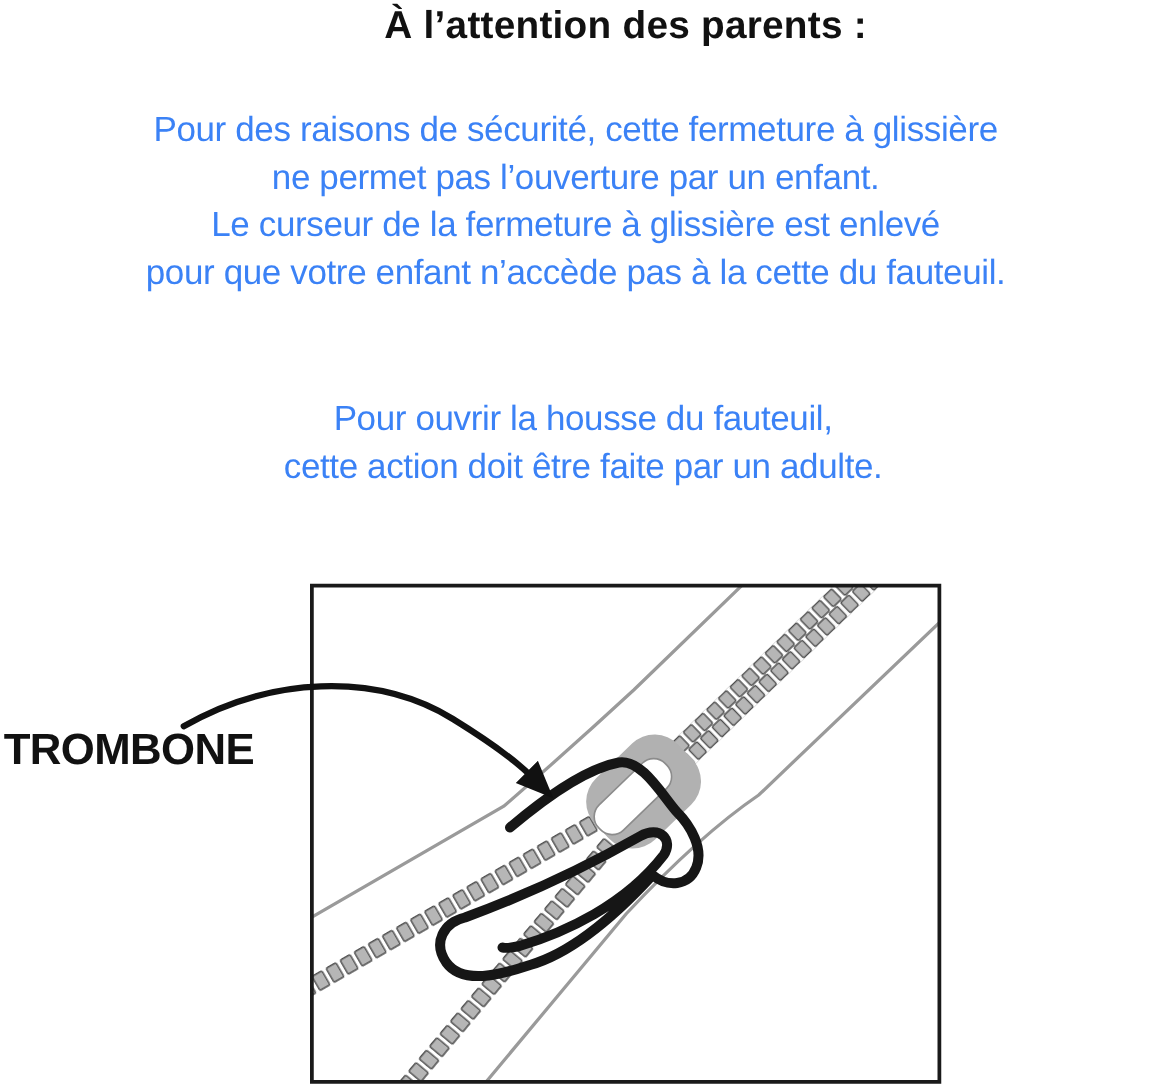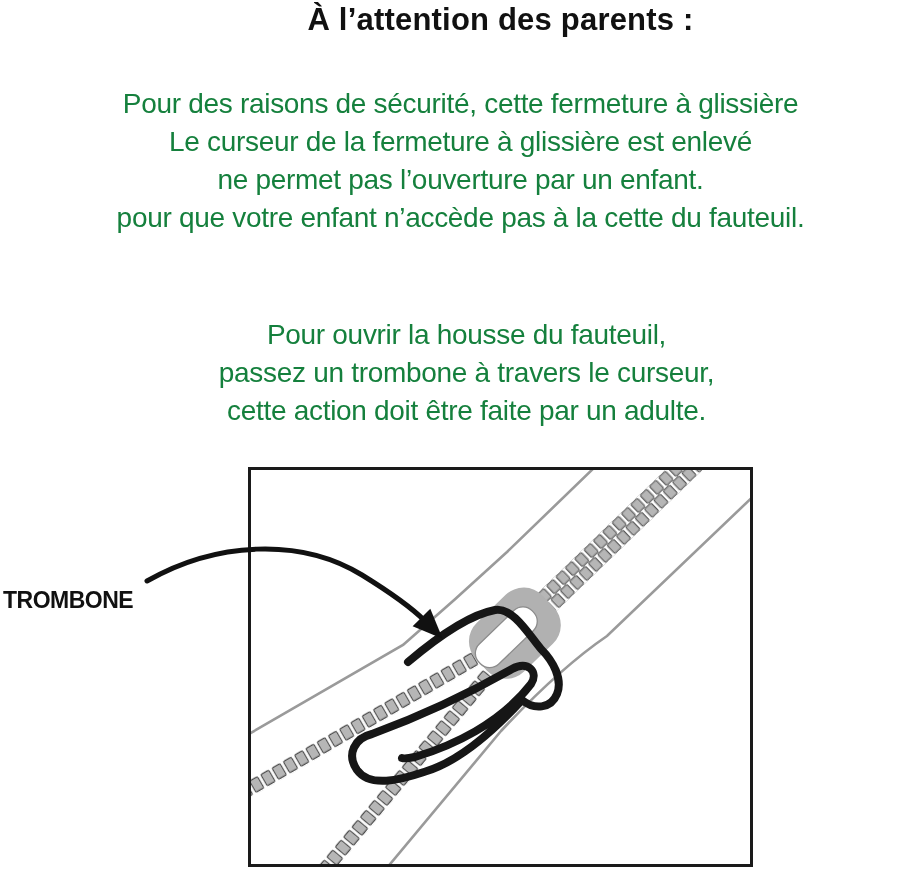--- a/index.html
+++ b/index.html
@@ -22,56 +22,55 @@
     letter-spacing:0.2px;
     color:#111111;
   }
   .para{
     position:absolute;
     left:0;right:0;
     text-align:center;
     font-size:28px;
     line-height:38px;
     letter-spacing:-0.3px;
-    color:#15803d;
+    color:#3b82f6;
   }
   .para-1{top:85px;}
   .para-2{top:316px;padding-left:12px;}
   .trombone-label{
     position:absolute;
     left:3px;top:581px;
-    font-size:23px;
+    font-size:35px;
     line-height:38px;
     font-weight:bold;
     letter-spacing:-0.5px;
     color:#111111;
   }
   .diagram-svg{
     position:absolute;
     left:0;top:455px;
     width:921px;height:417px;
   }
 </style>
 </head>
 <body>
 
 <div class="page">
 
   <h1 class="title">À l’attention des parents :</h1>
 
   <div class="para para-1">
     <div>Pour des raisons de sécurité, cette fermeture à glissière</div>
+    <div>ne permet pas l’ouverture par un enfant.</div>
     <div>Le curseur de la fermeture à glissière est enlevé</div>
-    <div>ne permet pas l’ouverture par un enfant.</div>
     <div>pour que votre enfant n’accède pas à la cette du fauteuil.</div>
   </div>
 
   <div class="para para-2">
     <div>Pour ouvrir la housse du fauteuil,</div>
-    <div>passez un trombone à travers le curseur,</div>
     <div>cette action doit être faite par un adulte.</div>
   </div>
 
   <div class="trombone-label">TROMBONE</div>
 
   <svg class="diagram-svg" viewBox="0 455 921 417">
     <defs>
       <clipPath id="boxClip">
         <rect x="249" y="468" width="503" height="398"></rect>
       </clipPath>

